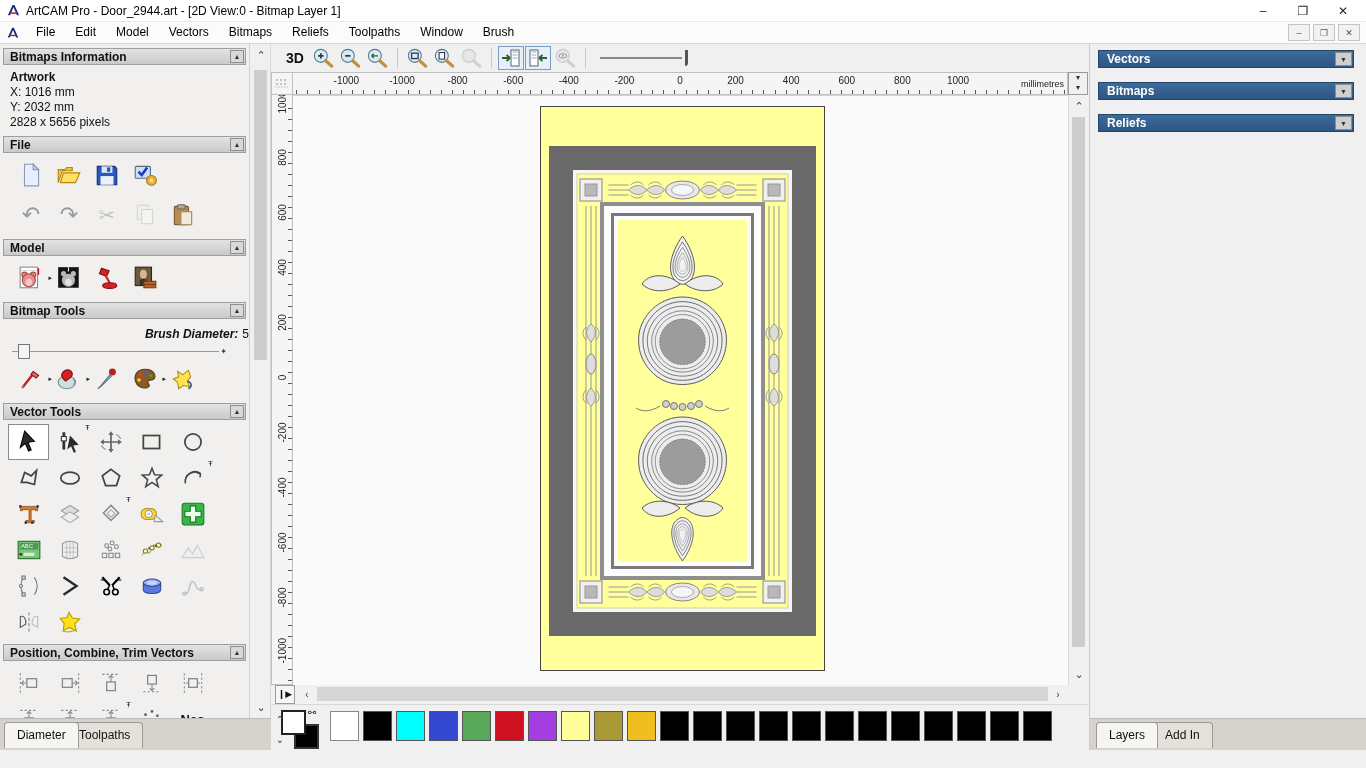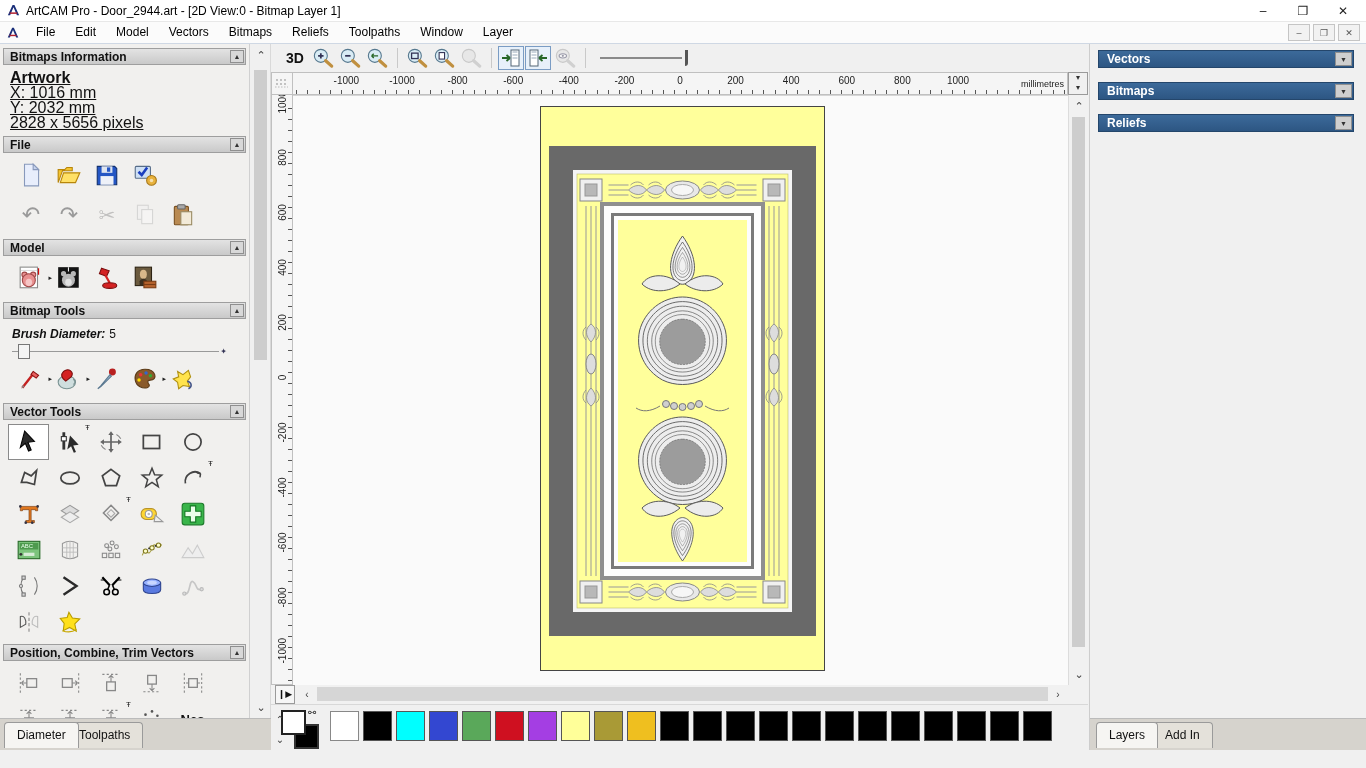--- a/index.html
+++ b/index.html
@@ -20,37 +20,37 @@
   .menu-item { padding:3px 10px 4px 10px; font-size:12px; color:#000; cursor:default; }
   .mdi-ctrl { width:22px; height:17px; border:1px solid #c5c5c5; background:#f2f2f2; margin-left:3px; display:flex; align-items:center; justify-content:center; font-size:9px; color:#555; }
   #mdi-ctrls { position:absolute; right:6px; top:2px; display:flex; }
 
   
   #assistant { position:absolute; left:0; top:44px; width:250px; height:674px; background:#f1f0ee; overflow:hidden; border-right:1px solid #d0d0d0; }
   .hdr { height:17px; margin:4px 3px 2px 3px; background:linear-gradient(#e3e3e3,#c9c9c9); border:1px solid #9e9e9e; display:flex; align-items:center; position:relative; }
   .hdr b { font-size:12px; padding-left:6px; }
   .hdr .collapse { position:absolute; right:1px; top:1px; width:14px; height:13px; background:#d8d8d8; border:1px solid #8f8f8f; font-size:7px; line-height:12px; text-align:center; color:#333; }
   .info-grid { display:flex; padding:3px 0 2px 10px; }
-  .info-col { width:115px; line-height:15px; font-size:16px;text-decoration:underline; }
+  .info-col { width:115px; line-height:15px; font-size:12px; }
   .info-col .b { font-weight:bold; }
   .toolrow { display:flex; align-items:center; padding:4px 0 4px 12px; }
   .tool { width:38px; height:32px; display:flex; align-items:center; justify-content:center; position:relative; }
   .tool .fly { position:absolute; right:-2px; top:12px; font-size:7px; color:#222; }
   .tool.faded { opacity:.45; }
   .glyph { font-size:20px; color:#9a9a9a; }
   .vgrid { padding:2px 0 0 8px; }
   .vrow { display:flex; }
   .vcell { width:41px; height:36px; display:flex; align-items:center; justify-content:center; position:relative; }
   .vcell.pressed { background:#ffffff; border:1px solid #8a8a8a; }
   .vcell .pin { position:absolute; right:0px; top:0px; font-size:8px; color:#222; line-height:8px; }
   .slider-wrap { padding:0 0 0 12px; position:relative; height:16px; }
   .slider-track { position:absolute; left:12px; right:30px; top:8px; height:1px; background:#999; }
   .slider-thumb { position:absolute; left:18px; top:1px; width:12px; height:15px; background:#f4f4f4; border:1px solid #777; }
   .slider-dot { position:absolute; right:22px; top:4px; font-size:8px; color:#335; }
-  .brush-label { padding:6px 0 2px 12px; font-style:italic; font-weight:bold; font-size:12px; }
+  .brush-label { padding:6px 0 2px 12px; font-style:italic; font-weight:bold; font-size:12px;text-align:right; }
   .brush-label .val { font-style:normal; font-weight:normal; padding-left:4px; }
 
   
   #apanel-scroll { position:absolute; left:251px; top:44px; width:20px; height:674px; background:#f0f0f0; border-right:1px solid #d9d9d9; }
   .sb-arrow { position:absolute; left:0; width:20px; height:18px; color:#444; font-size:11px; text-align:center; line-height:18px; }
   #apanel-thumb { position:absolute; left:3px; top:26px; width:13px; height:290px; background:#cdcdcd; }
 
   
   #tabband-left { position:absolute; left:0; top:718px; width:271px; height:32px; background:#d6d3cd; border-top:1px solid #bbb; }
   .ftab { position:absolute; top:3px; height:26px; padding:0 12px; background:#e4e1da; border:1px solid #9a9a9a; border-bottom:none; border-radius:4px 4px 0 0; font-size:12px; line-height:24px; color:#111; }
@@ -140,21 +140,21 @@
       </svg>
     <div id="menu-items" style="display: flex;">
         <span class="menu-item">File</span>
         <span class="menu-item">Edit</span>
         <span class="menu-item">Model</span>
         <span class="menu-item">Vectors</span>
         <span class="menu-item">Bitmaps</span>
         <span class="menu-item">Reliefs</span>
         <span class="menu-item">Toolpaths</span>
         <span class="menu-item">Window</span>
-        <span class="menu-item">Layer</span>
+        <span class="menu-item">Brush</span>
       </div>
     <div id="mdi-ctrls">
       <span class="mdi-ctrl">–</span>
       <span class="mdi-ctrl">❐</span>
       <span class="mdi-ctrl">✕</span>
     </div>
   </div>
 
   <div id="assistant">
 

